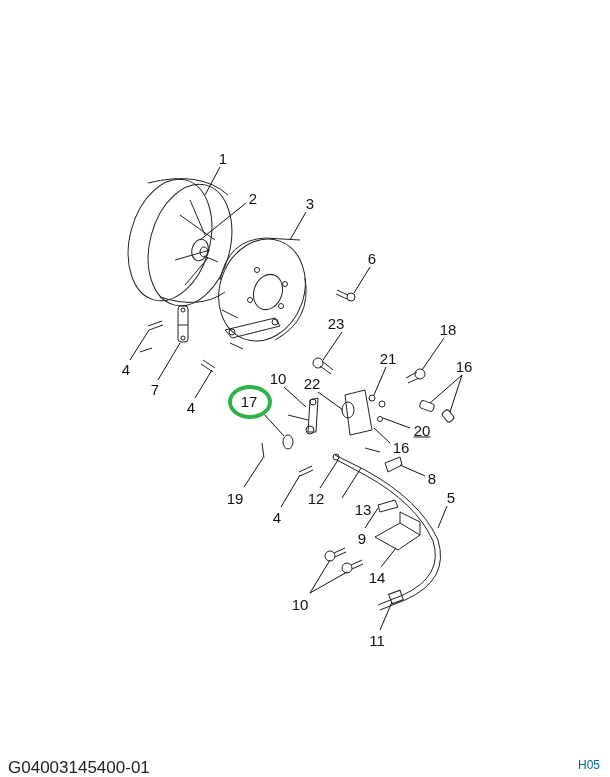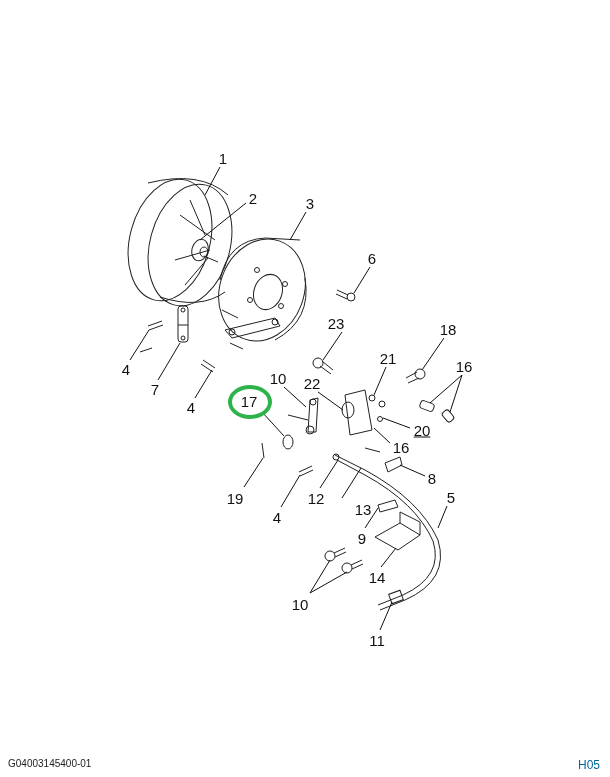--- a/index.html
+++ b/index.html
@@ -1,19 +1,19 @@
 <!DOCTYPE html>
 <html><head>
 <meta charset="utf-8">
 <style>
   html, body { margin:0; padding:0; background:#ffffff; }
   body { width:610px; height:777px; position:relative; overflow:hidden; font-family:"Liberation Sans", sans-serif; }
   #diagram { position:absolute; left:0; top:0; width:610px; height:777px; }
   .callout { position:absolute; font-size:15px; color:#111; line-height:1; transform:translate(-50%,-50%); white-space:nowrap; cursor:pointer; }
-  .footer-left { position:absolute; left:8px; top:758px; font-size:10px; color:#222; }
+  .footer-left { position:absolute; left:8px; top:758px; font-size:17px; color:#222; }
   .footer-right { position:absolute; right:10px; top:758px; font-size:12px; color:#0369a1; }
   .highlight { position:absolute; border:4px solid #2db34a; border-radius:50%; box-sizing:border-box; }
 </style>
 </head>
 <body>
 
 <svg id="diagram" viewBox="0 0 610 777" xmlns="http://www.w3.org/2000/svg" fill="none" stroke="#222" stroke-width="1">
 
   <g>
     <ellipse cx="170" cy="240" rx="40" ry="62" transform="rotate(15 170 240)"></ellipse>

